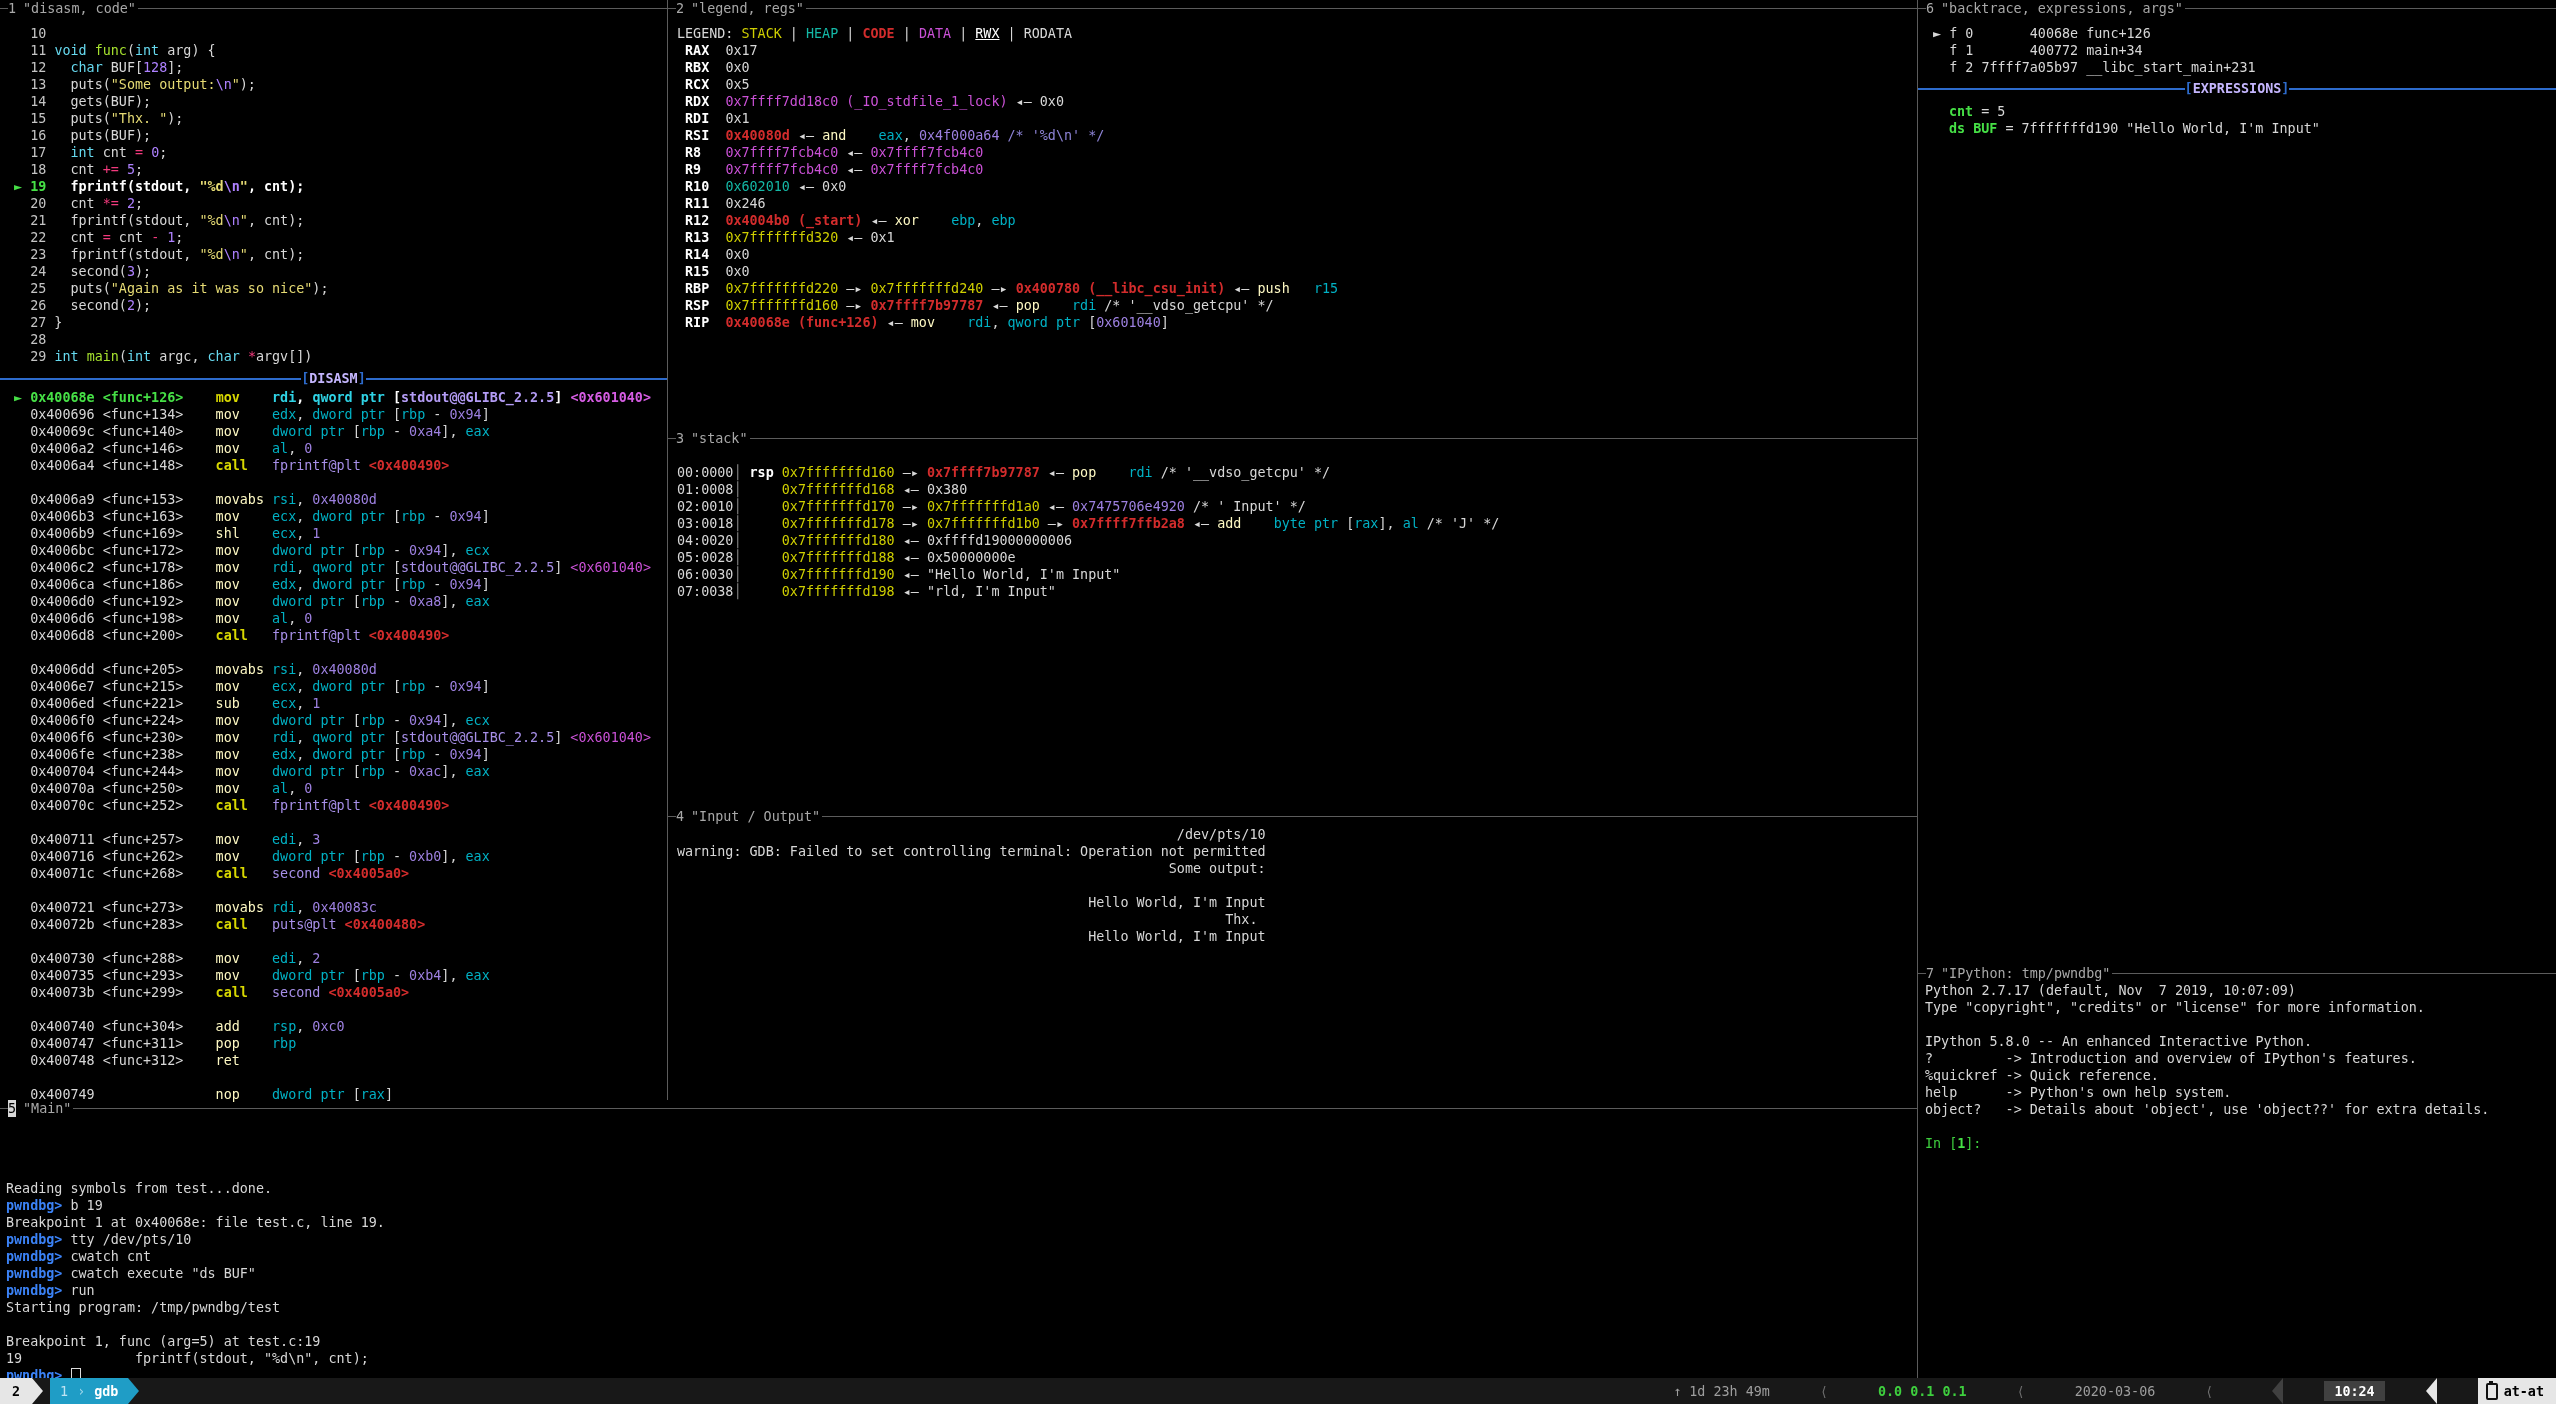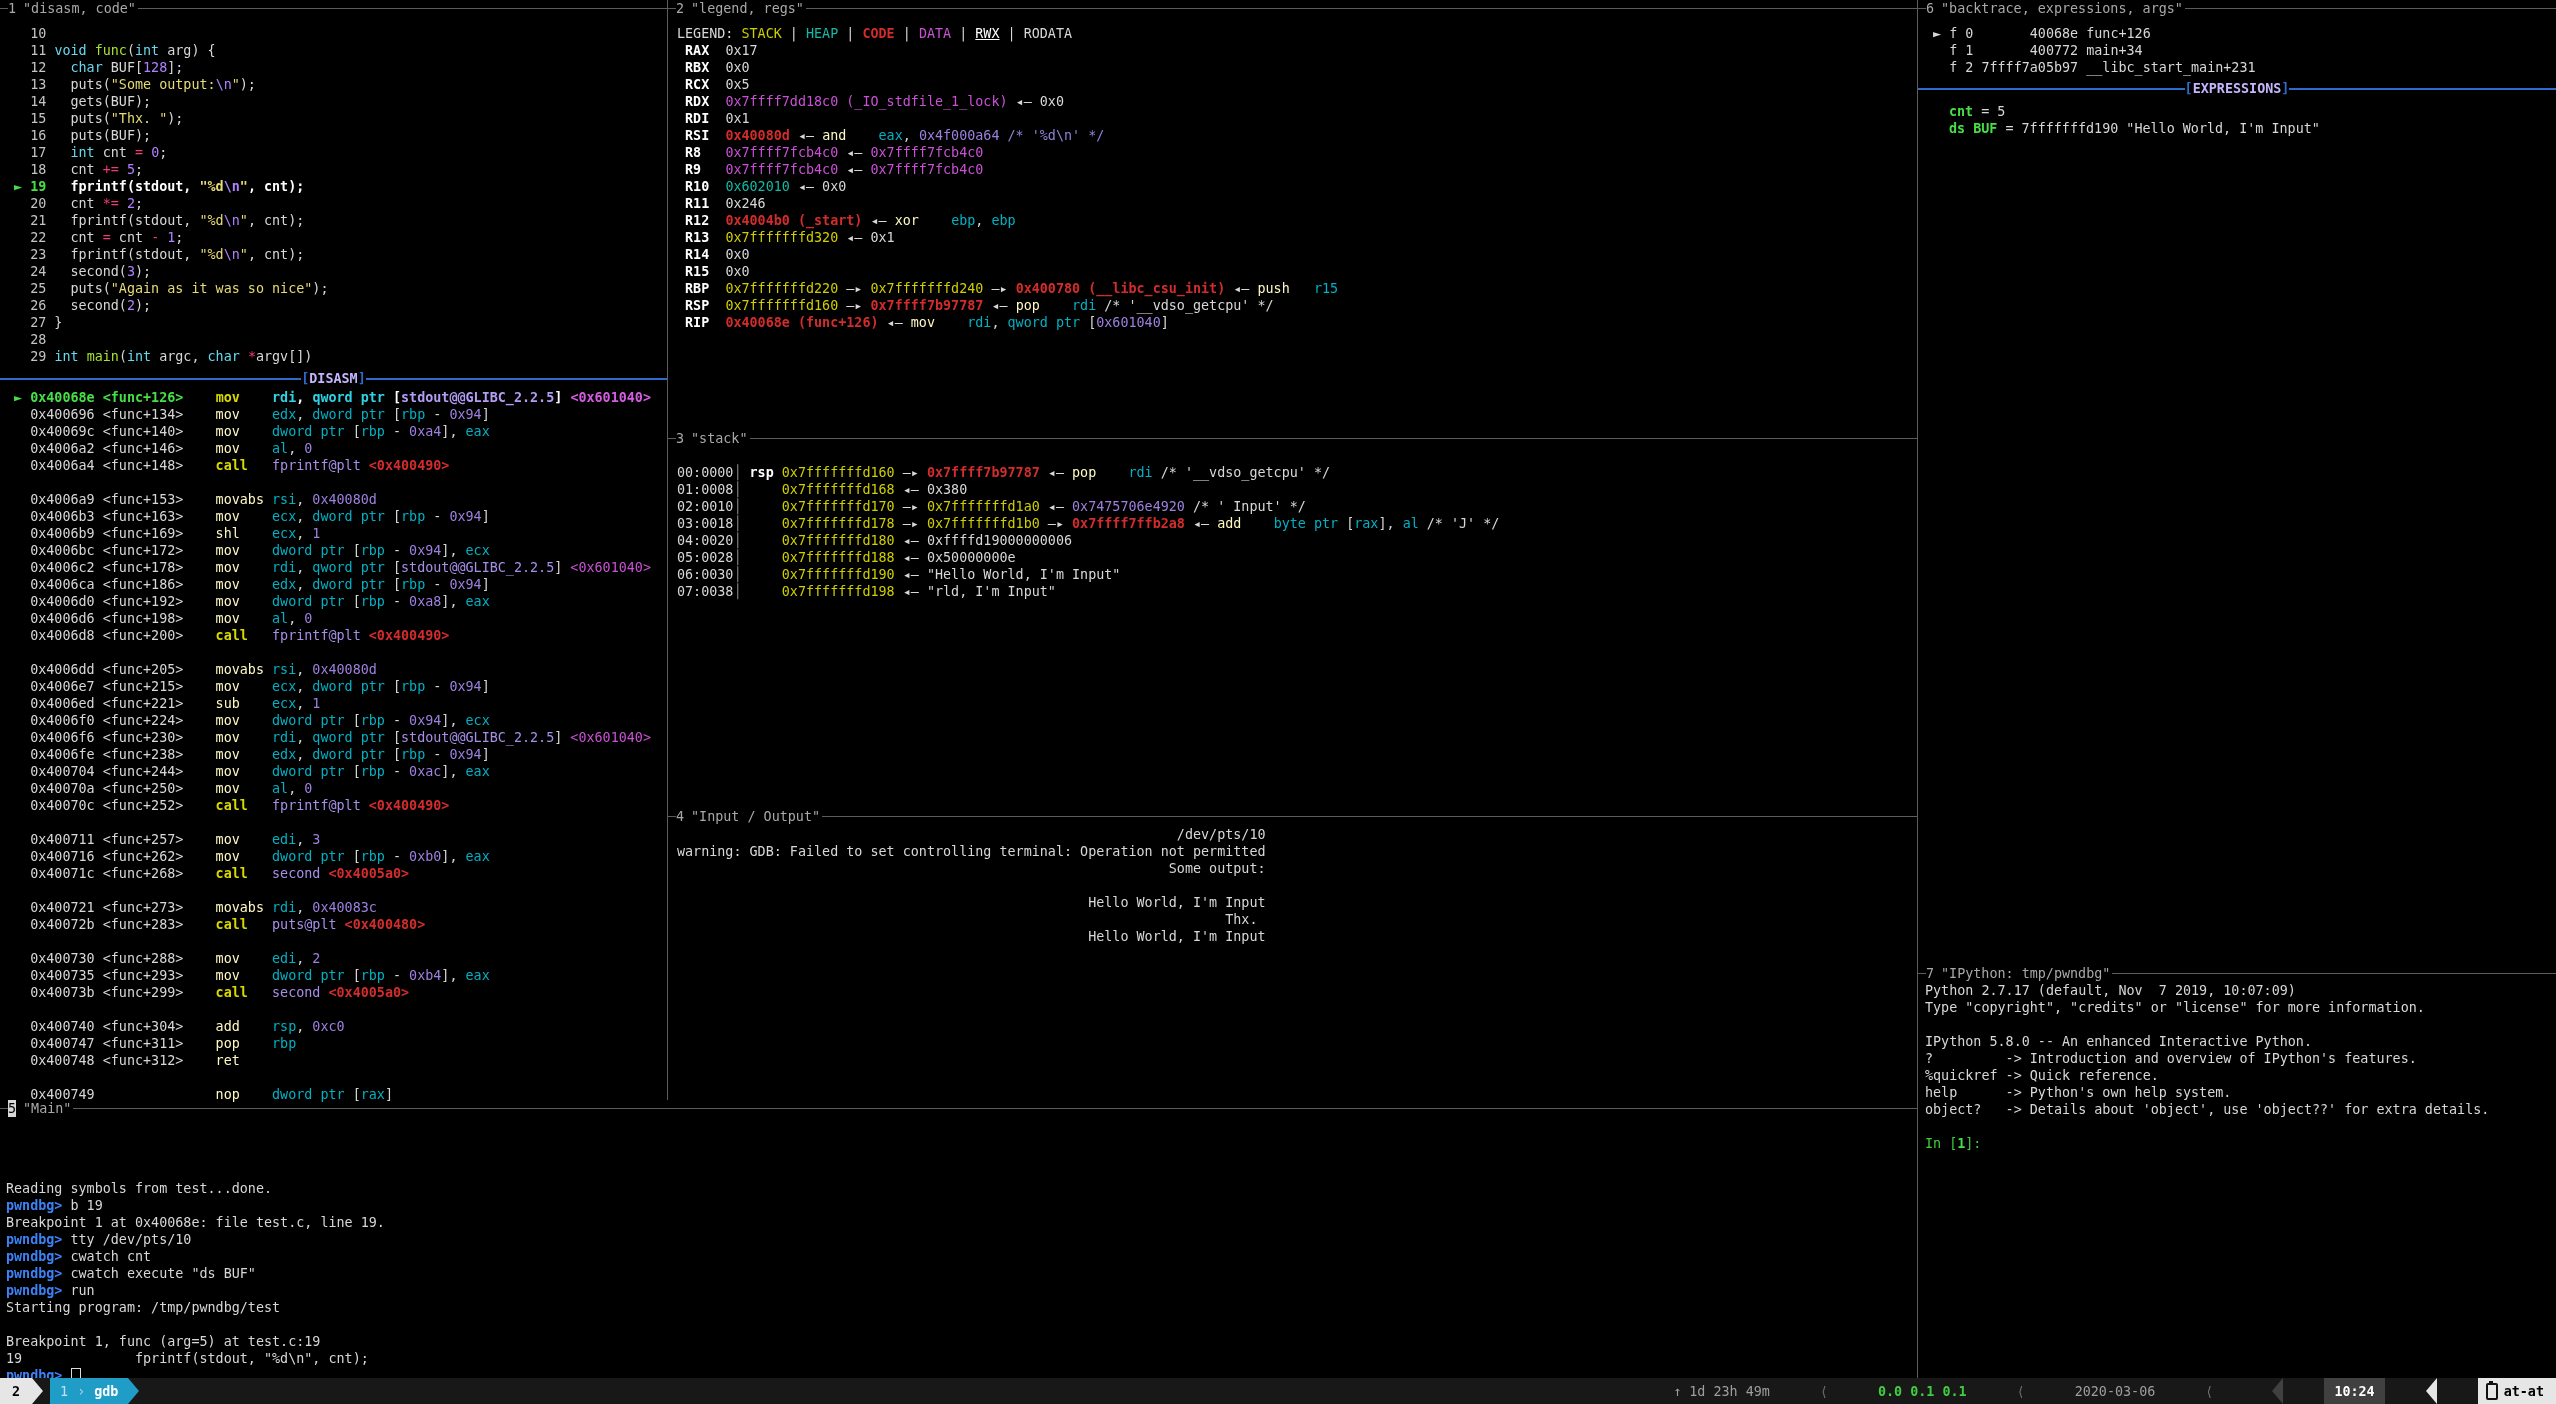--- a/index.html
+++ b/index.html
@@ -61,21 +61,21 @@
   .tri-window{border-left:11px solid #1f9dc6;}
   .win-index{color:#bfe3f2;}
   .win-sep{color:#9fd7ea;}
   .win-name{font-weight:bold;color:#fff;}
   .sb-right{margin-left:auto;display:flex;align-items:center;color:#9e9e9e;gap:41px;}
   .sb-right>span{display:inline-flex;align-items:center;}
   .sb-sep{color:#6f6f6f;padding:0 9px;}
   .sb-load{color:#3ecf3e;font-weight:bold;}
   .tri-l{width:0;height:0;border-top:13px solid transparent;border-bottom:13px solid transparent;}
   .tl-time{border-right:11px solid #404040;margin-left:9px;}
-  .seg-time{background:#404040;color:#fff;font-weight:bold;padding:0 10px;height:26px;display:inline-flex;align-items:center;}
+  .seg-time{background:#404040;color:#fff;font-weight:bold;padding:0 10px;height:20px;display:inline-flex;align-items:center;}
   .tl-host{border-right:11px solid #e6e6e6;}
   .seg-host{background:#e6e6e6;color:#000;font-weight:bold;padding:0 12px 0 8px;height:26px;display:inline-flex;align-items:center;gap:6px;}
   .batt{position:relative;display:inline-block;width:8px;height:13px;border:2px solid #111;border-radius:2px;margin-top:1px;}
   .batt-nub{position:absolute;top:-4px;left:1px;width:4px;height:2px;background:#111;}
 </style>
 </head>
 <body>
 
 <div class="screen">
 

